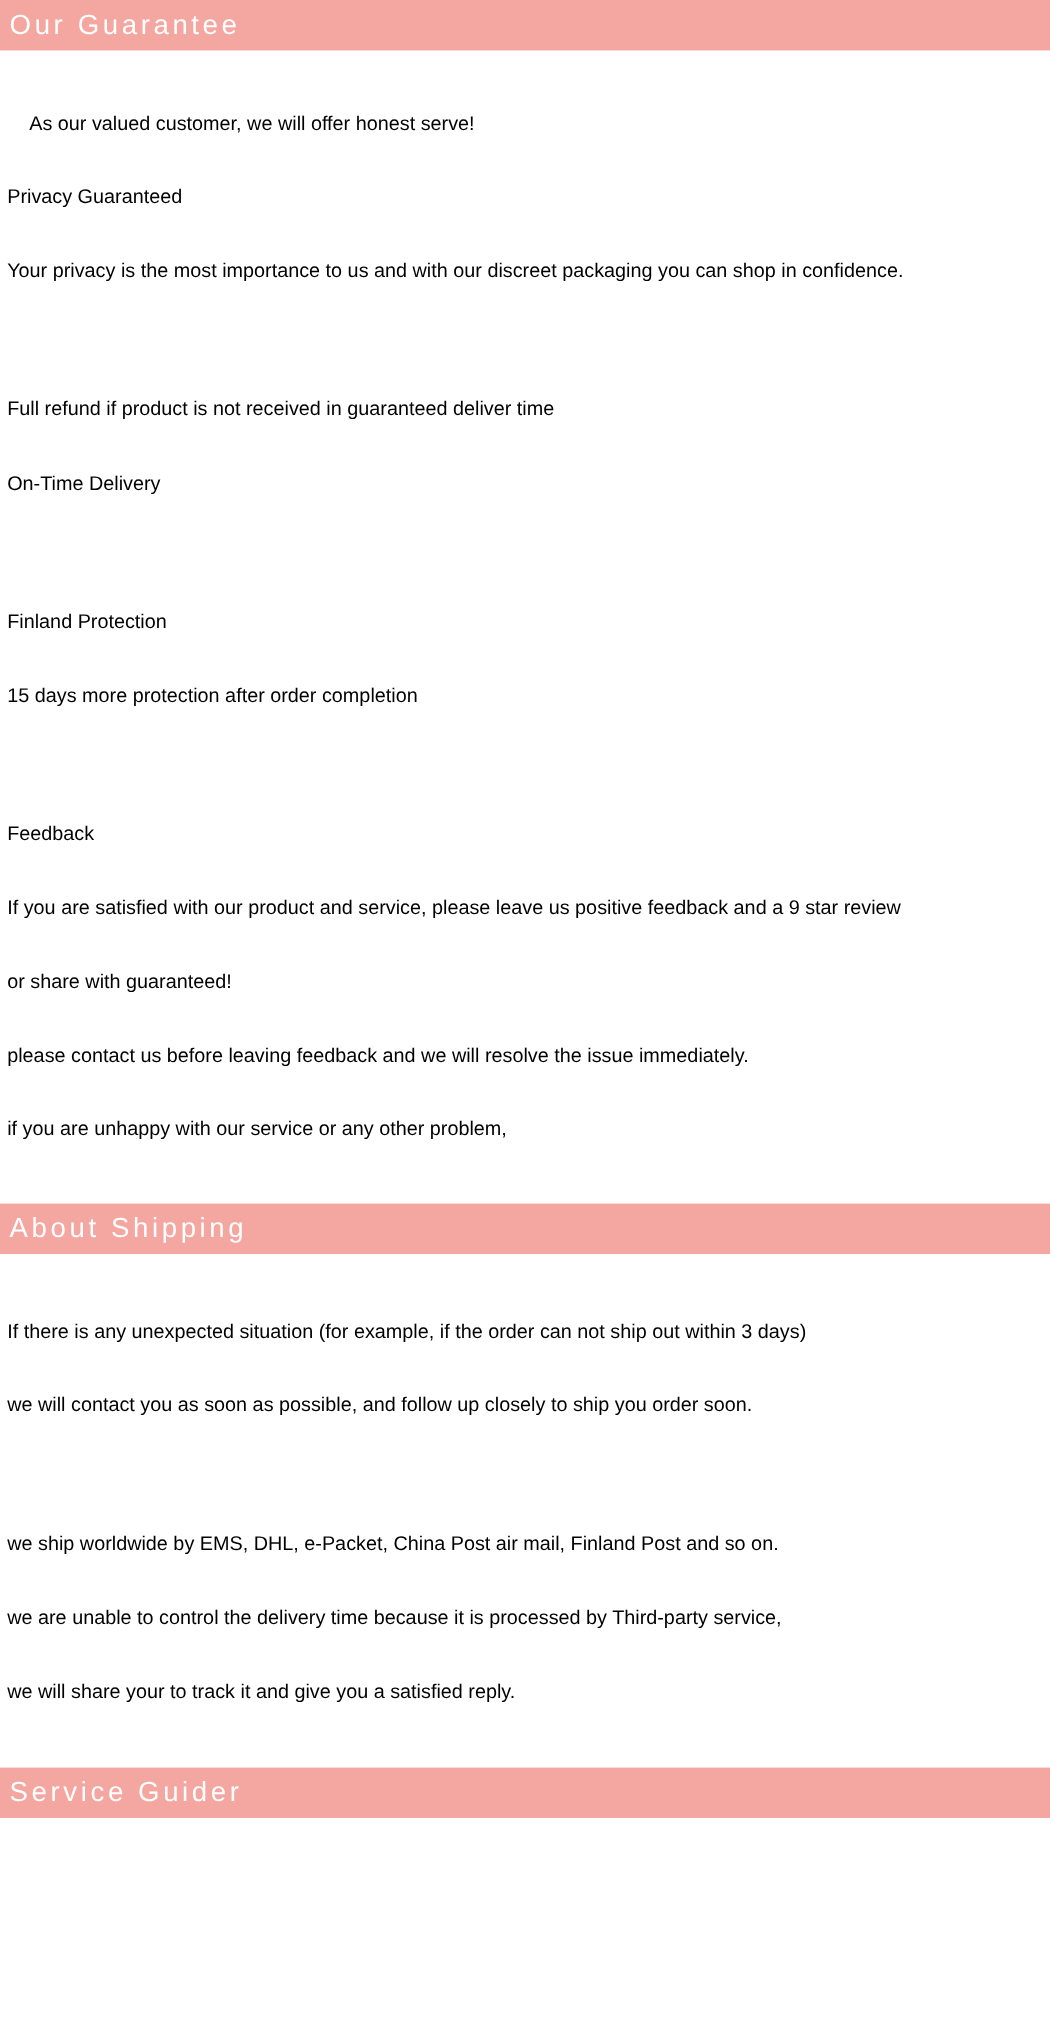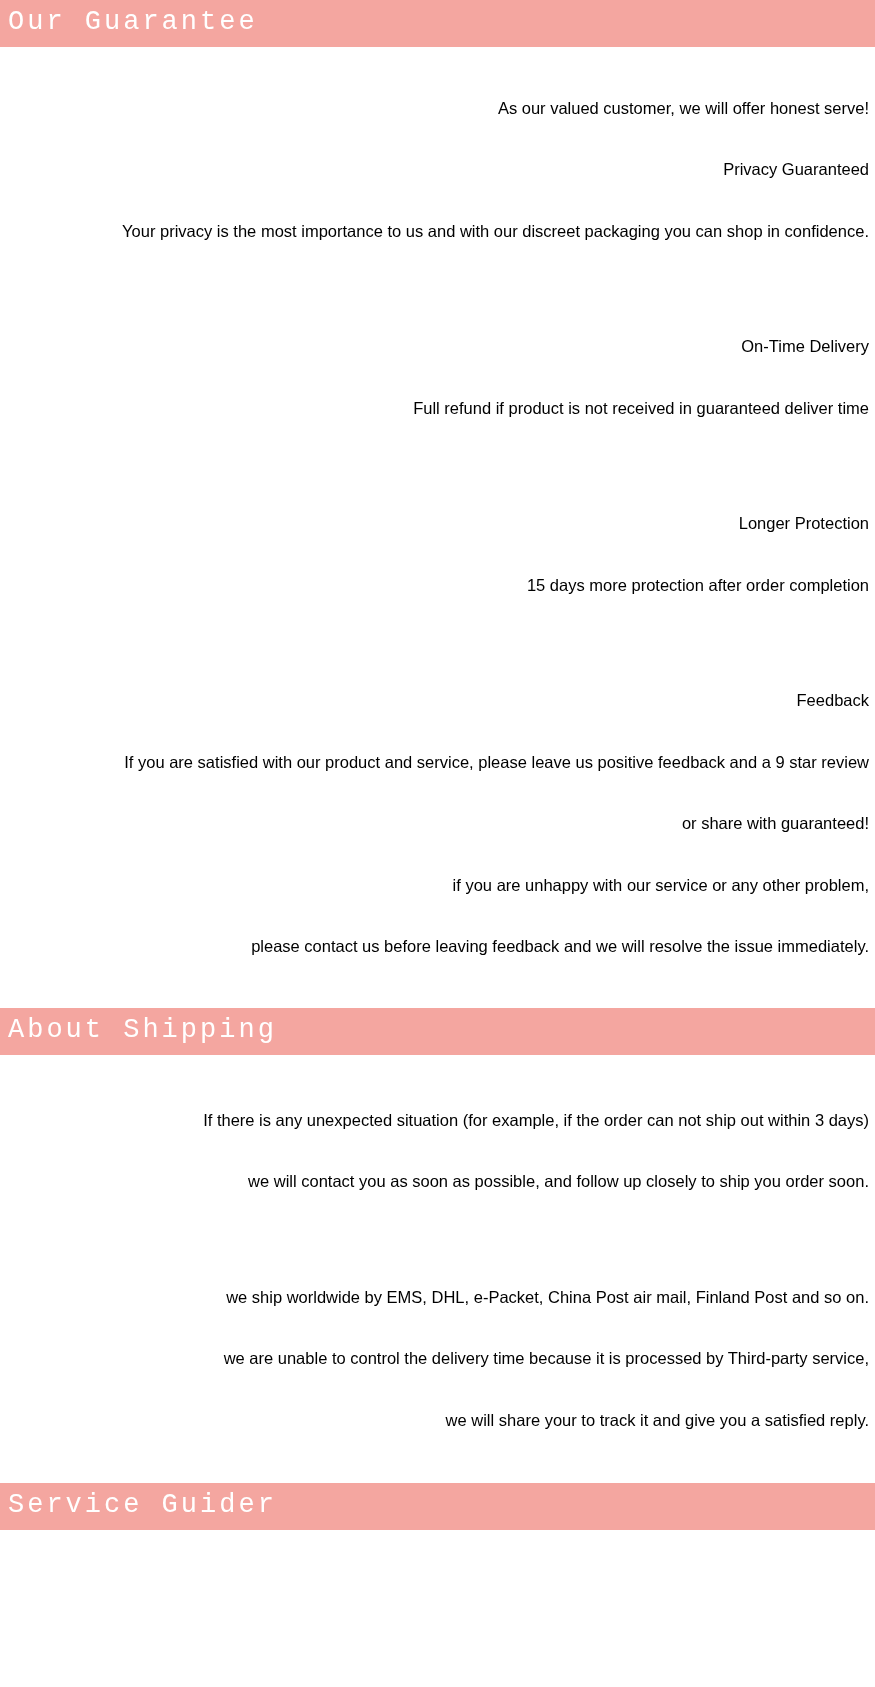--- a/index.html
+++ b/index.html
@@ -13,32 +13,31 @@
     color: #000000;
   }
   .page {
     width: 875px;
     position: relative;
     overflow: hidden;
   }
   .section-header {
     background: #f4a6a0;
     color: #ffffff;
-    font-family: Liberation Mono, monospace;
-    font-size: 27px;
+    font-family: Liberation Sans, sans-serif;
+    font-size: 23px;
     letter-spacing: 3px;
     padding: 6px 0 7px 8px;
     line-height: 1.25;
   }
   .body-block {
     font-size: 16.5px;
     line-height: 20.5px;
     padding: 0 6px;
     white-space: pre-wrap;
-    text-align: right;
   }
   .block-guarantee {
     padding-top: 10px;
     padding-bottom: 10px;
     padding-left: 6px;
   }
   .block-shipping {
     padding-top: 14px;
     padding-bottom: 12px;
     padding-left: 6px;
@@ -54,31 +53,31 @@
 <body>
 
 <div class="page">
 
   <div class="section-header">Our Guarantee</div>
   <div class="body-block block-guarantee">
     <div>    As our valued customer, we will offer honest serve!</div>
     <div>Privacy Guaranteed</div>
     <div>Your privacy is the most importance to us and with our discreet packaging you can shop in confidence.</div>
     <div class="gap-small"></div>
+    <div>Full refund if product is not received in guaranteed deliver time</div>
     <div>On-Time Delivery</div>
-    <div>Full refund if product is not received in guaranteed deliver time</div>
     <div class="gap-small"></div>
-    <div>Longer Protection</div>
+    <div>Finland Protection</div>
     <div>15 days more protection after order completion</div>
     <div class="gap-small"></div>
     <div>Feedback</div>
     <div>If you are satisfied with our product and service, please leave us positive feedback and a 9 star review</div>
     <div>or share with guaranteed!</div>
+    <div>please contact us before leaving feedback and we will resolve the issue immediately.</div>
     <div>if you are unhappy with our service or any other problem,</div>
-    <div>please contact us before leaving feedback and we will resolve the issue immediately.</div>
   </div>
 
   <div class="section-header">About Shipping</div>
   <div class="body-block block-shipping">
     <div>If there is any unexpected situation (for example, if the order can not ship out within 3 days)</div>
     <div>we will contact you as soon as possible, and follow up closely to ship you order soon.</div>
     <div class="gap-small"></div>
     <div>we ship worldwide by EMS, DHL, e-Packet, China Post air mail, Finland Post and so on.</div>
     <div>we are unable to control the delivery time because it is processed by Third-party service,</div>
     <div>we will share your to track it and give you a satisfied reply.</div>

